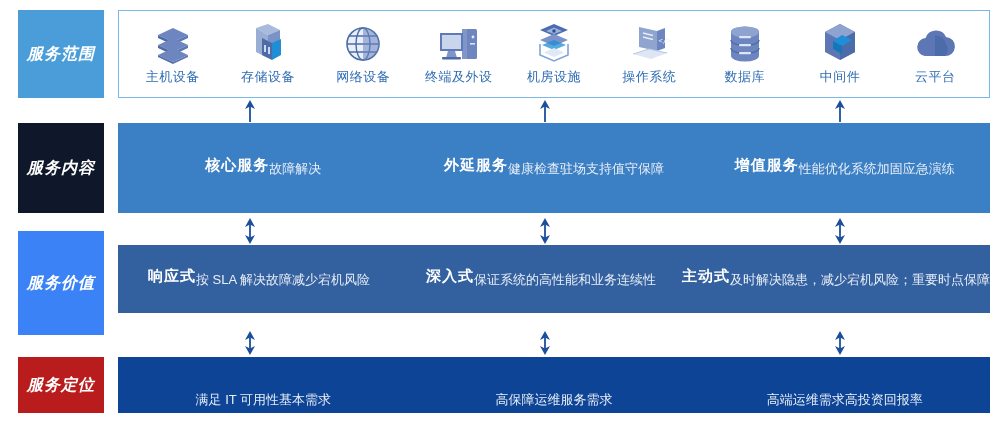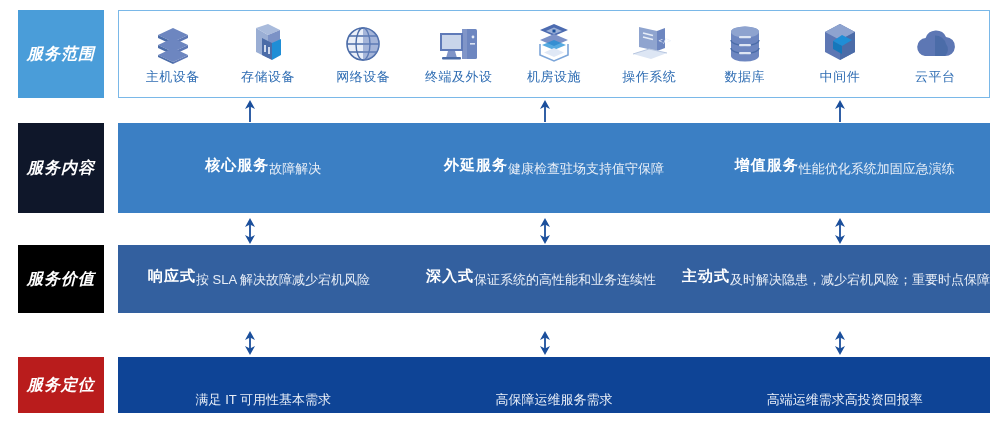--- a/index.html
+++ b/index.html
@@ -17,21 +17,21 @@
     left:18px;width:86px;
     display:flex;align-items:center;justify-content:center;
     color:#ffffff;
     font-weight:bold;font-style:italic;
     font-size:16px;letter-spacing:1px;
     white-space:nowrap;
     user-select:none;
   }
   .cat-1{top:10px;height:88px;background:#4a9dd9;}
   .cat-2{top:123px;height:90px;background:#0f172a;}
-  .cat-3{top:245px;height:68px;background:#000000;}
+  .cat-3{top:231px;height:104px;background:#3b82f6;}
   .cat-4{top:357px;height:56px;background:#b91c1c;}
 
   
   .panel{position:absolute;left:118px;width:872px;box-sizing:border-box;}
   .panel-1{top:10px;height:88px;background:#ffffff;border:1px solid #7ab8e8;}
   .panel-2{top:123px;height:90px;background:#3b7fc4;}
   .panel-3{top:245px;height:68px;background:#33609f;}
   .panel-4{top:357px;height:56px;background:#0e4496;}
 
   

